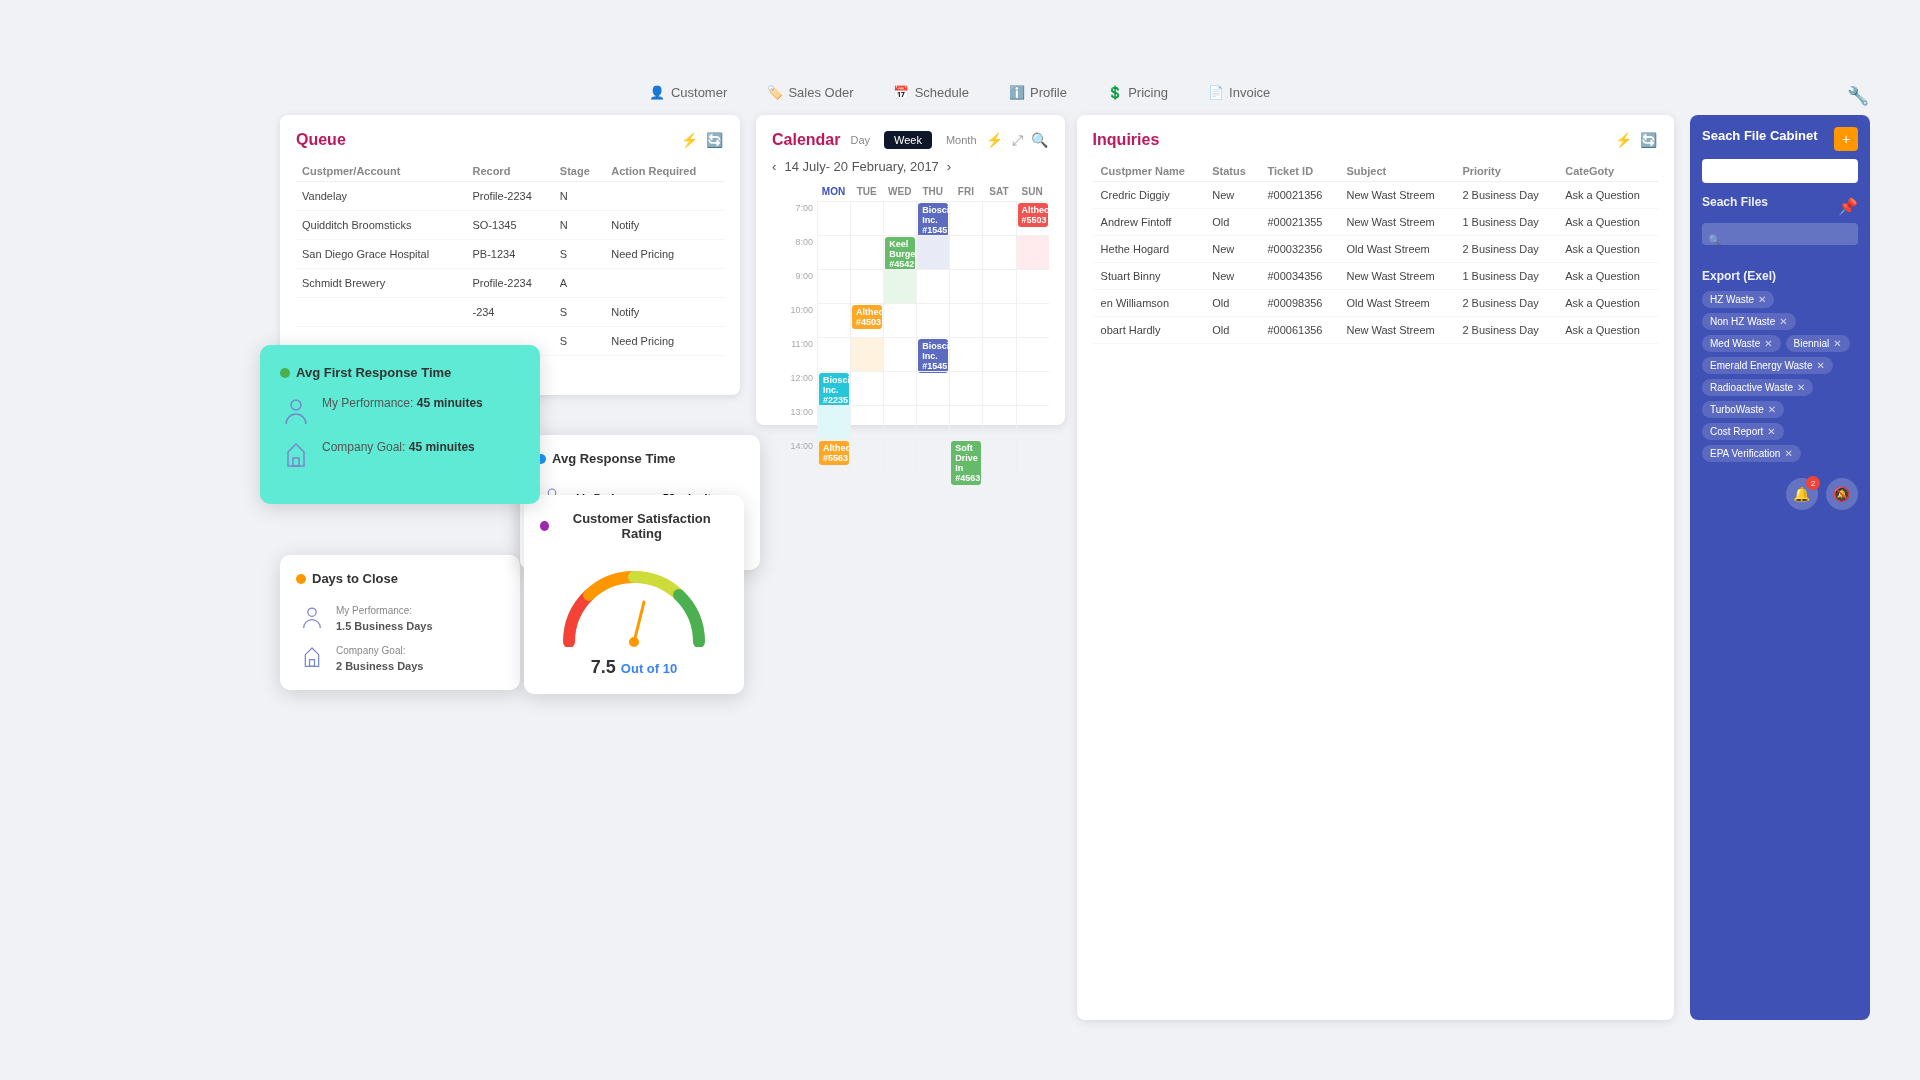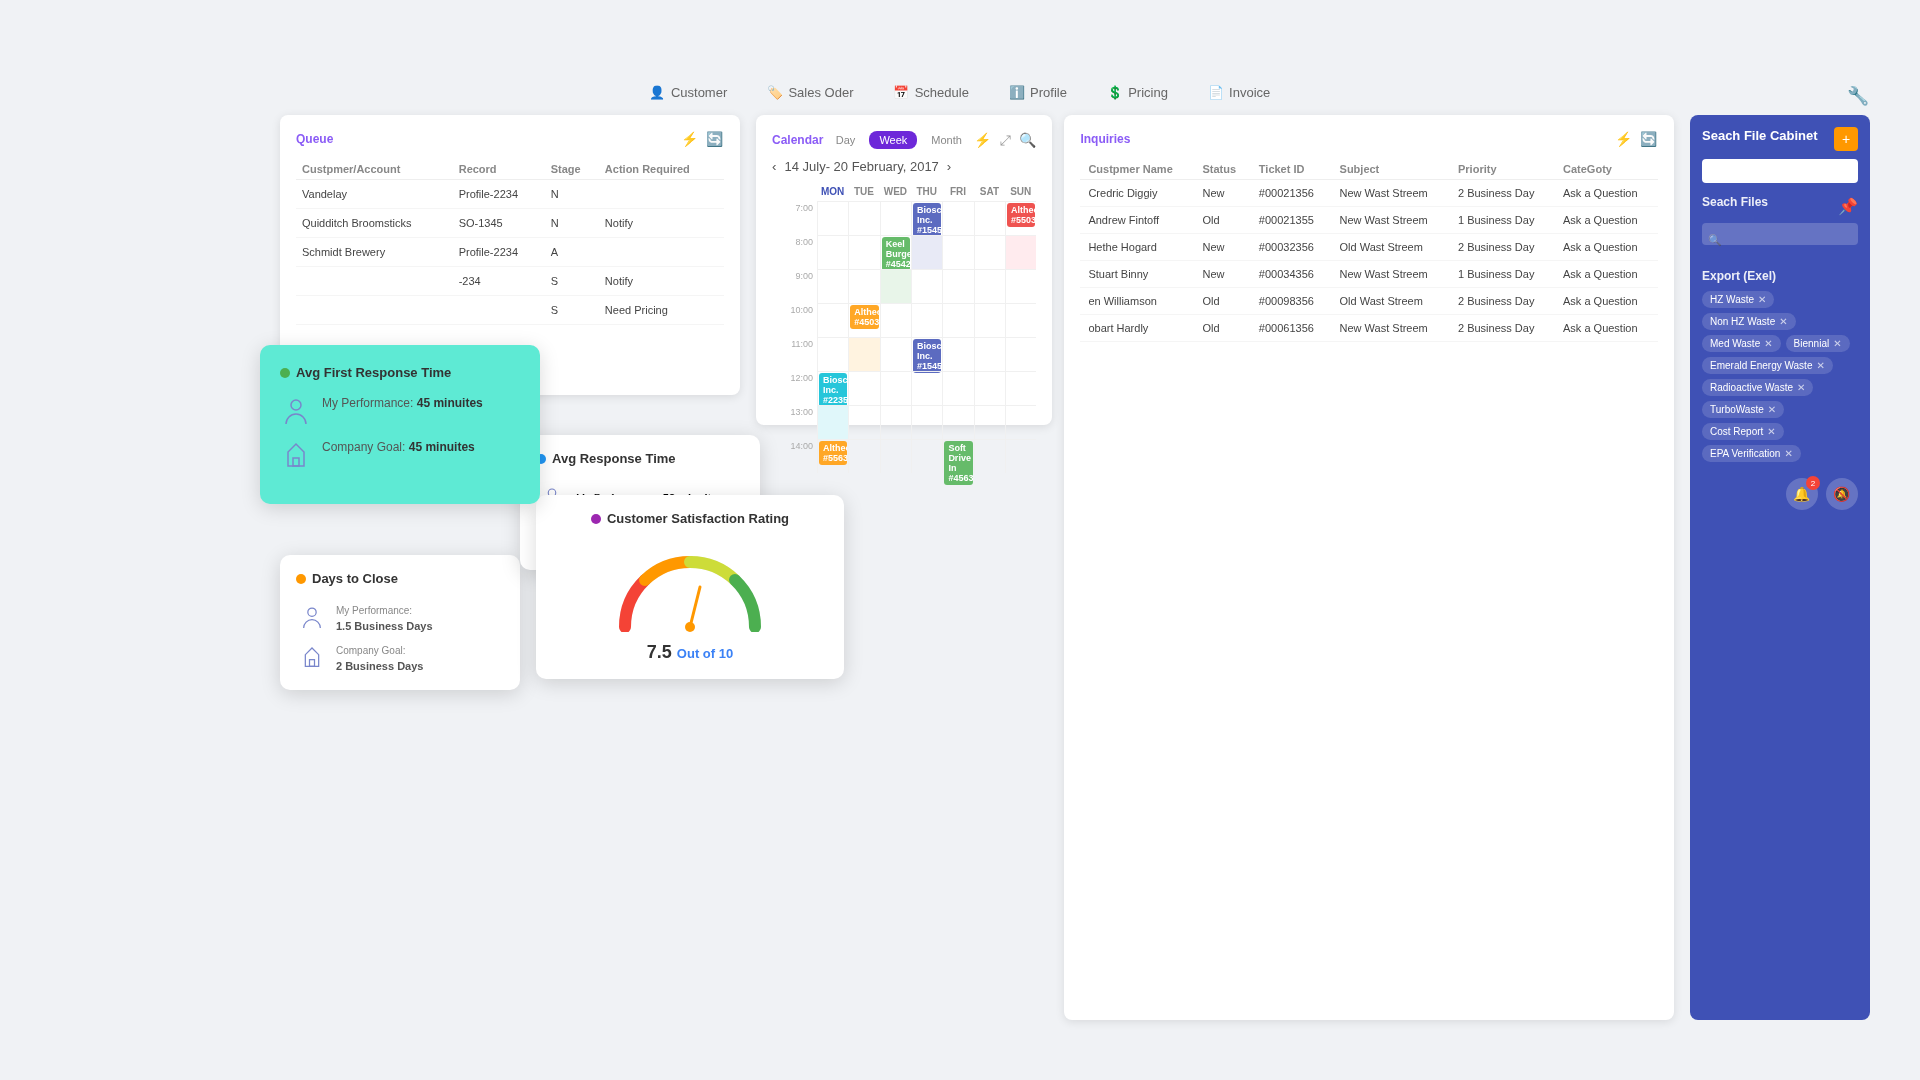--- a/index.html
+++ b/index.html
@@ -54,21 +54,21 @@
       padding: 16px;
       height: 280px;
       overflow: hidden;
     }
     .card-header {
       display: flex;
       align-items: center;
       justify-content: space-between;
       margin-bottom: 12px;
     }
-    .card-title { font-size: 12px; font-weight: 600; color: #8b5cf6; }
+    .card-title { font-size: 16px; font-weight: 600; color: #be185d; }
     .card-actions { display: flex; gap: 8px; }
     .card-action-btn {
       background: none;
       border: none;
       cursor: pointer;
       color: #999;
       font-size: 14px;
     }
 
     .queue-table { width: 100%; border-collapse: collapse; font-size: 11px; }
@@ -153,22 +153,22 @@
       background: white;
       border-radius: 10px;
       box-shadow: 0 4px 20px rgba(0,0,0,0.15);
       padding: 16px;
       z-index: 8;
     }
 
     .satisfaction-card {
       position: absolute;
       top: 380px;
-      left: 256px;
-      width: 308px;
+      left: 244px;
+      width: 220px;
       background: white;
       border-radius: 10px;
       box-shadow: 0 4px 20px rgba(0,0,0,0.15);
       padding: 16px;
       z-index: 9;
       text-align: center;
     }
 
     
     .gauge-container {
@@ -213,23 +213,22 @@
     .cal-tab {
       padding: 3px 10px;
       border-radius: 4px;
       font-size: 11px;
       cursor: pointer;
       color: #888;
       border: none;
       background: none;
     }
     .cal-tab.active {
-      background: #6d28d9;
+      background: #0f172a;
       color: white;
-      border-radius: 8px;
     }
     .cal-day-header {
       text-align: center;
       padding: 4px;
       font-weight: 600;
       color: #888;
       font-size: 10px;
     }
     .cal-day-header.today { color: #3F51B5; }
     .cal-time {
@@ -439,20 +438,26 @@
       <td>N</td>
       <td class=""></td>
     </tr>
             <tr>
       <td>Quidditch Broomsticks</td>
       <td>SO-1345</td>
       <td>N</td>
       <td class="text-green">Notify</td>
     </tr>
             <tr>
+      <td>San Diego Grace Hospital</td>
+      <td>PB-1234</td>
+      <td>S</td>
+      <td class="text-red">Need Pricing</td>
+    </tr>
+            <tr>
       <td>Schmidt Brewery</td>
       <td>Profile-2234</td>
       <td>A</td>
       <td class=""></td>
     </tr>
             <tr>
       <td></td>
       <td>-234</td>
       <td>S</td>
       <td class="text-green">Notify</td>

